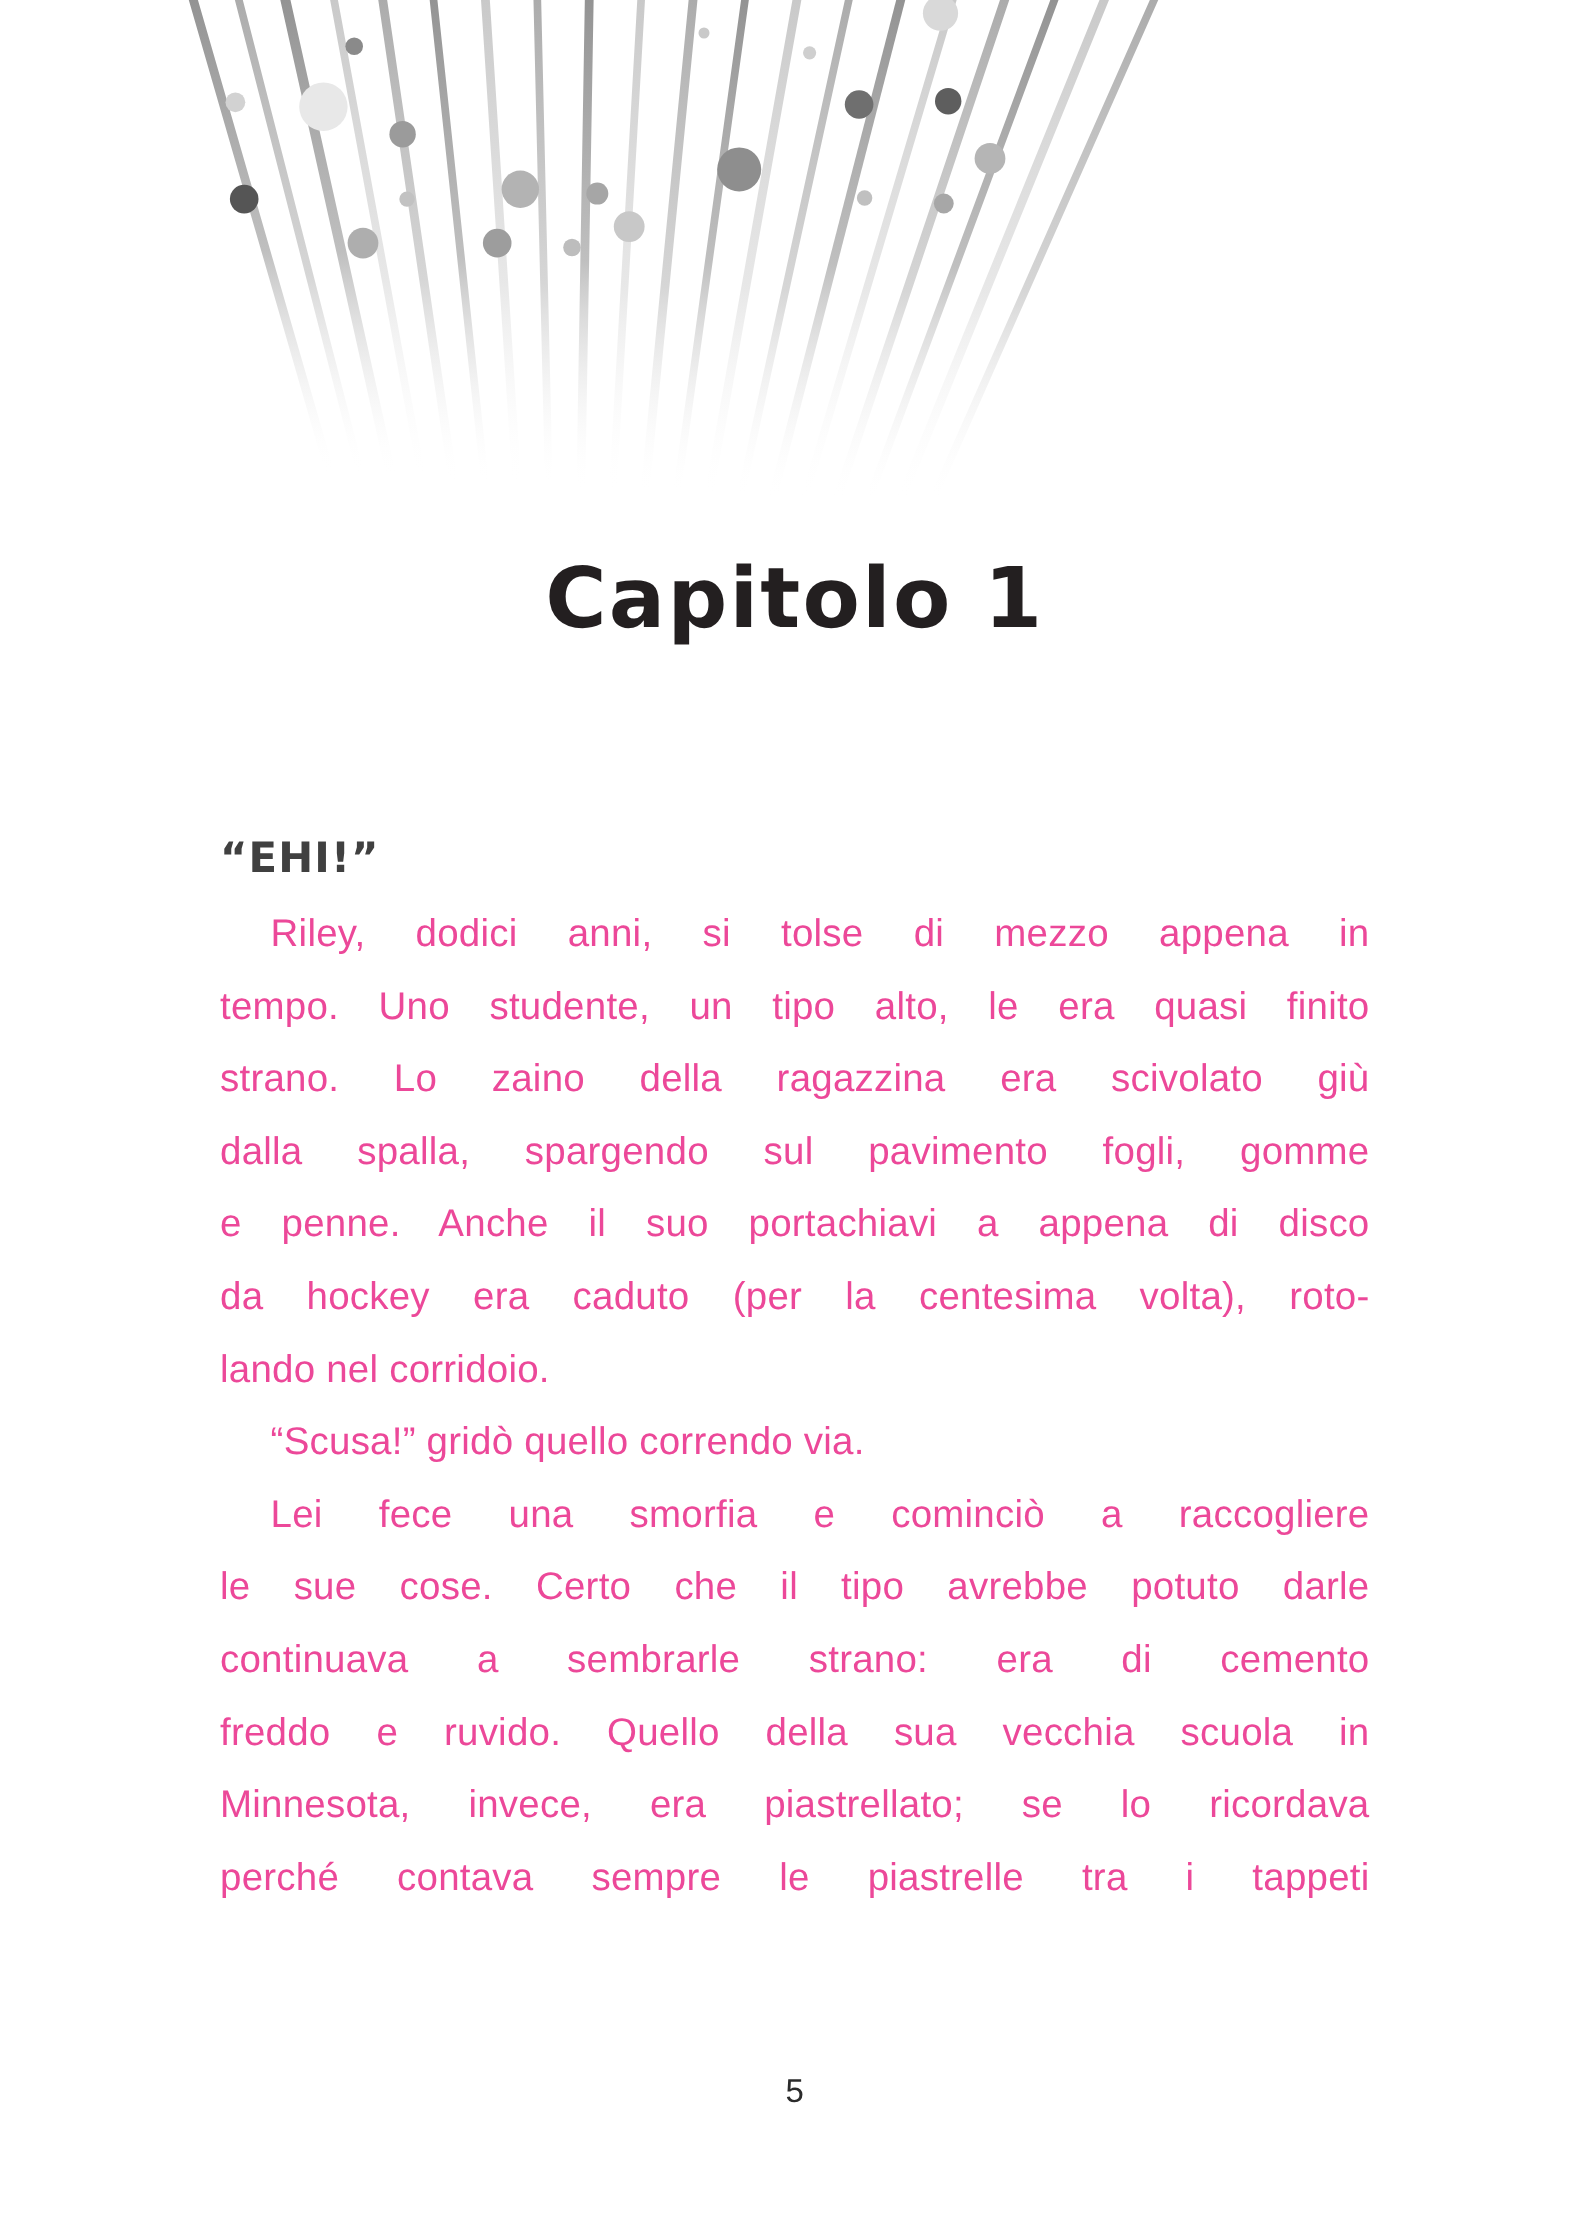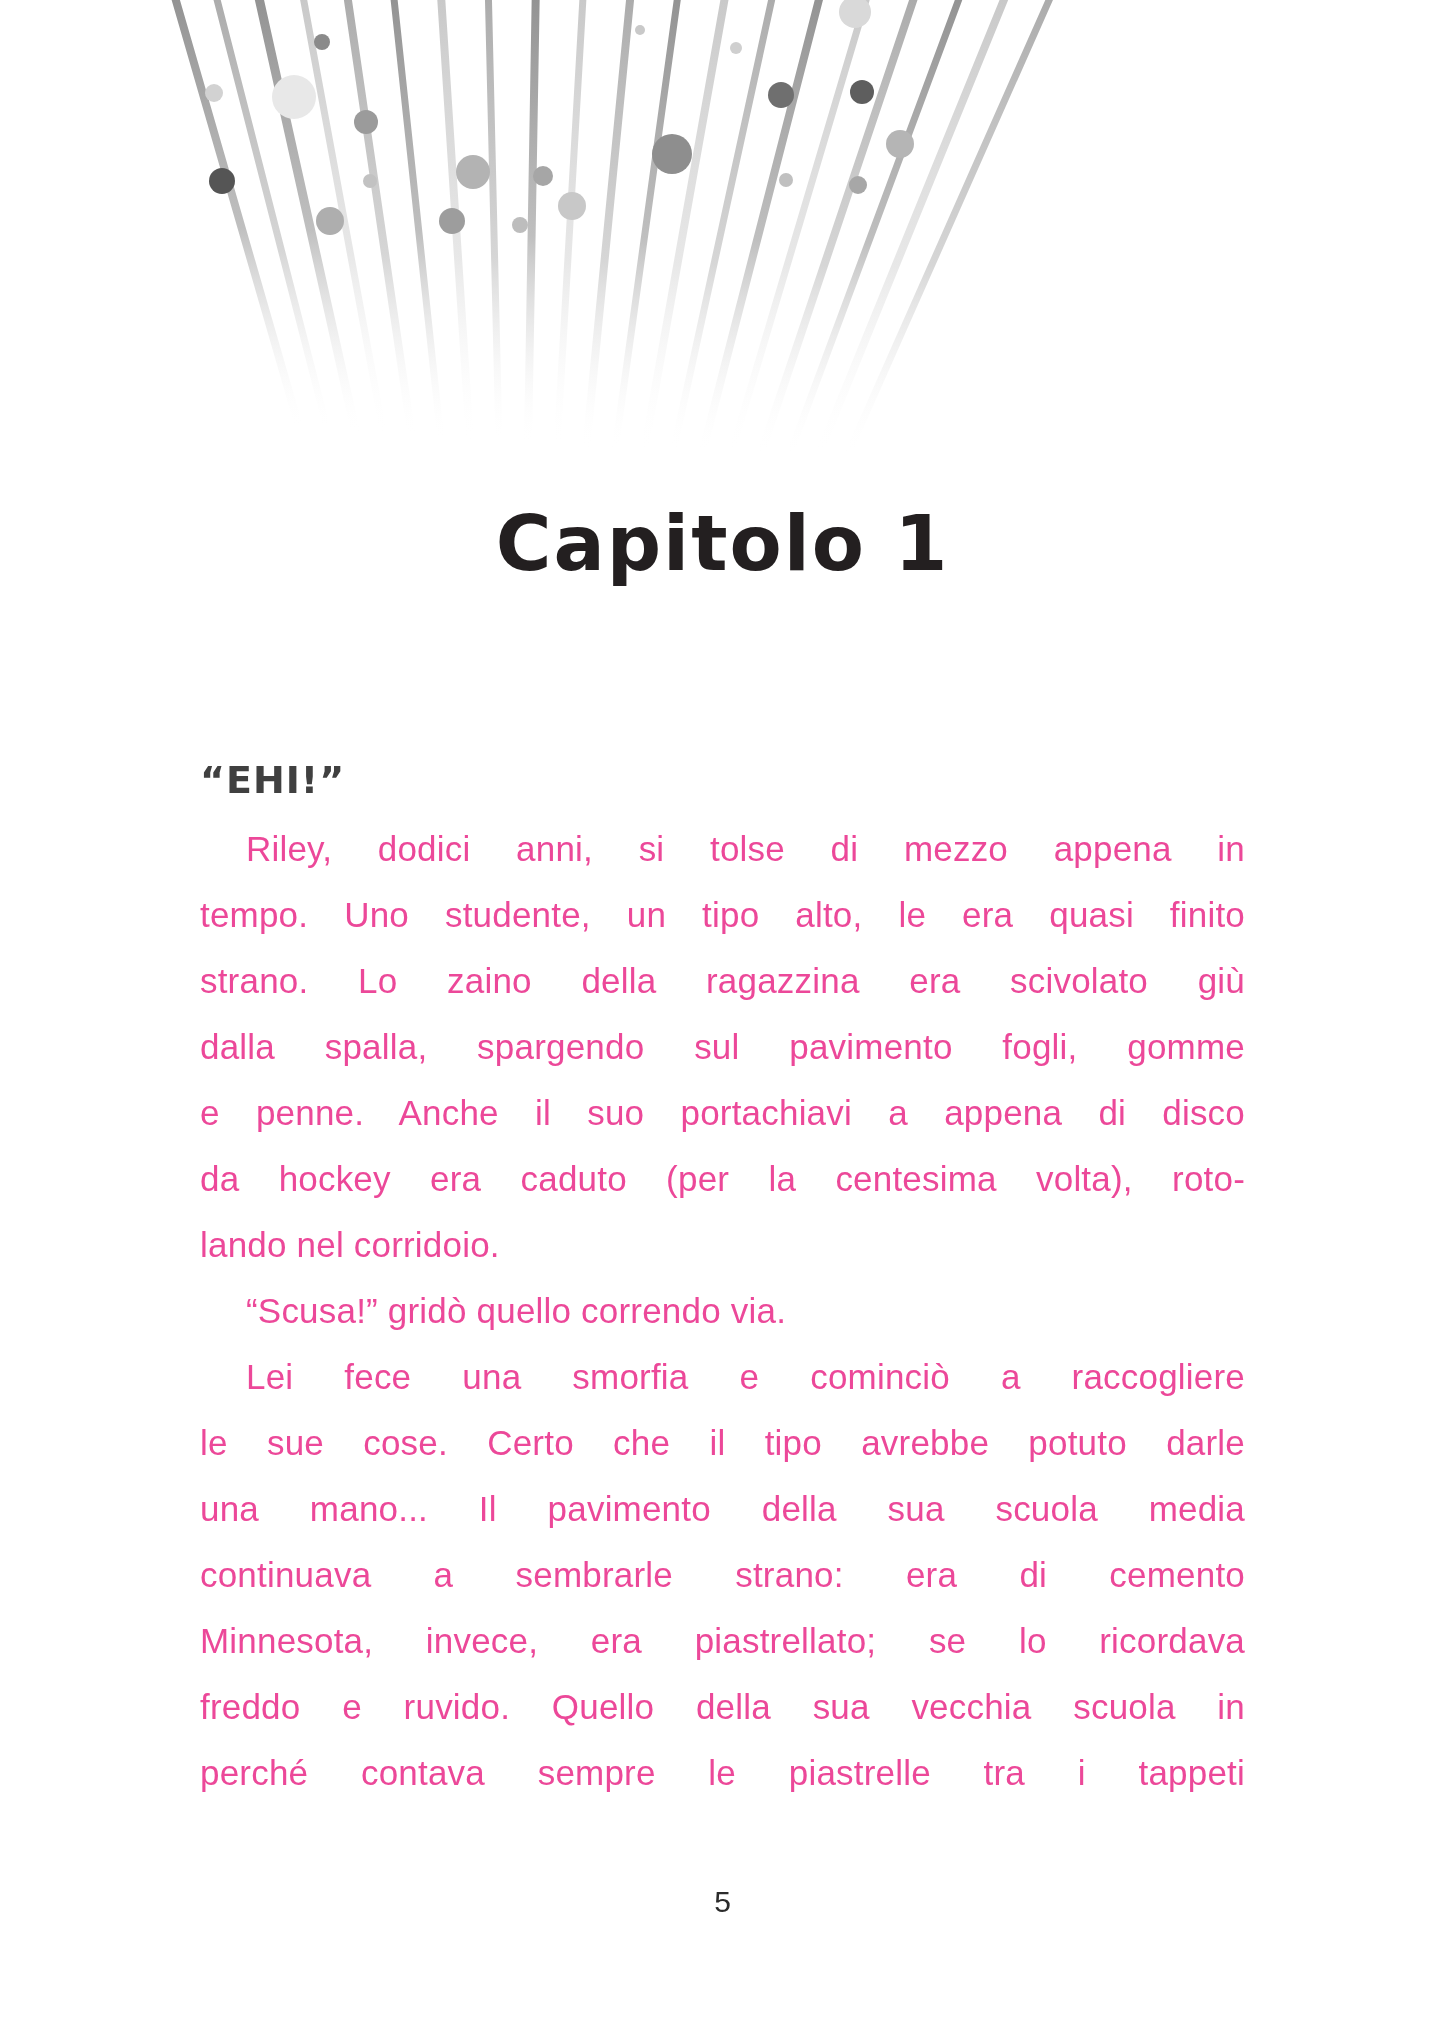--- a/index.html
+++ b/index.html
@@ -202,24 +202,23 @@
       <span class="ln end">lando nel corridoio.</span>
     </p>
 
     <p class="body-par">
       <span class="ln first end">“Scusa!” gridò quello correndo via.</span>
     </p>
 
     <p class="body-par">
       <span class="ln first">Lei fece una smorfia e cominciò a raccogliere</span>
       <span class="ln">le sue cose. Certo che il tipo avrebbe potuto darle</span>
-      <span class="ln">una mano... Il pavimento della sua scuola media</span>
       <span class="ln">continuava a sembrarle strano: era di cemento</span>
+      <span class="ln">freddo e ruvido. Quello della sua vecchia scuola in</span>
       <span class="ln">Minnesota, invece, era piastrellato; se lo ricordava</span>
-      <span class="ln">freddo e ruvido. Quello della sua vecchia scuola in</span>
       <span class="ln">perché contava sempre le piastrelle tra i tappeti</span>
     </p>
 
   </div>
 
   <div class="page-number">5</div>
 
 </div>
 
 </body></html>

